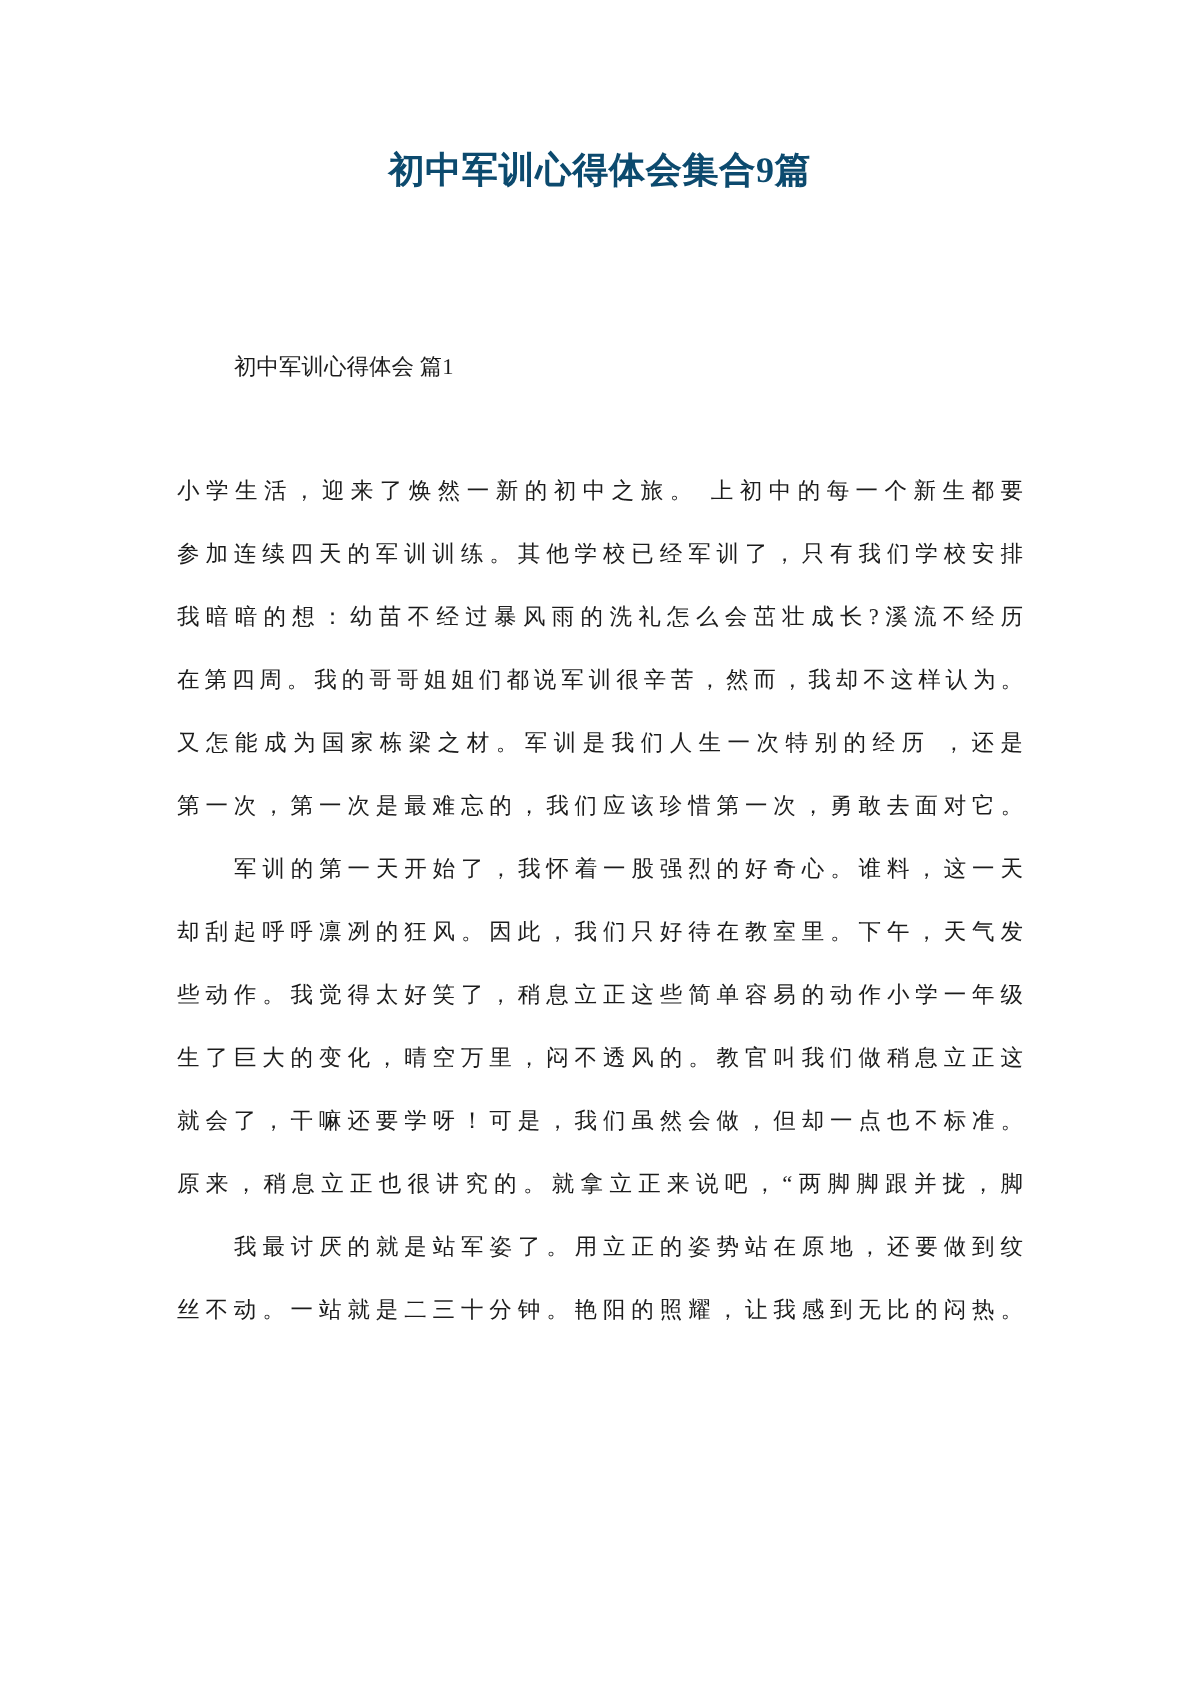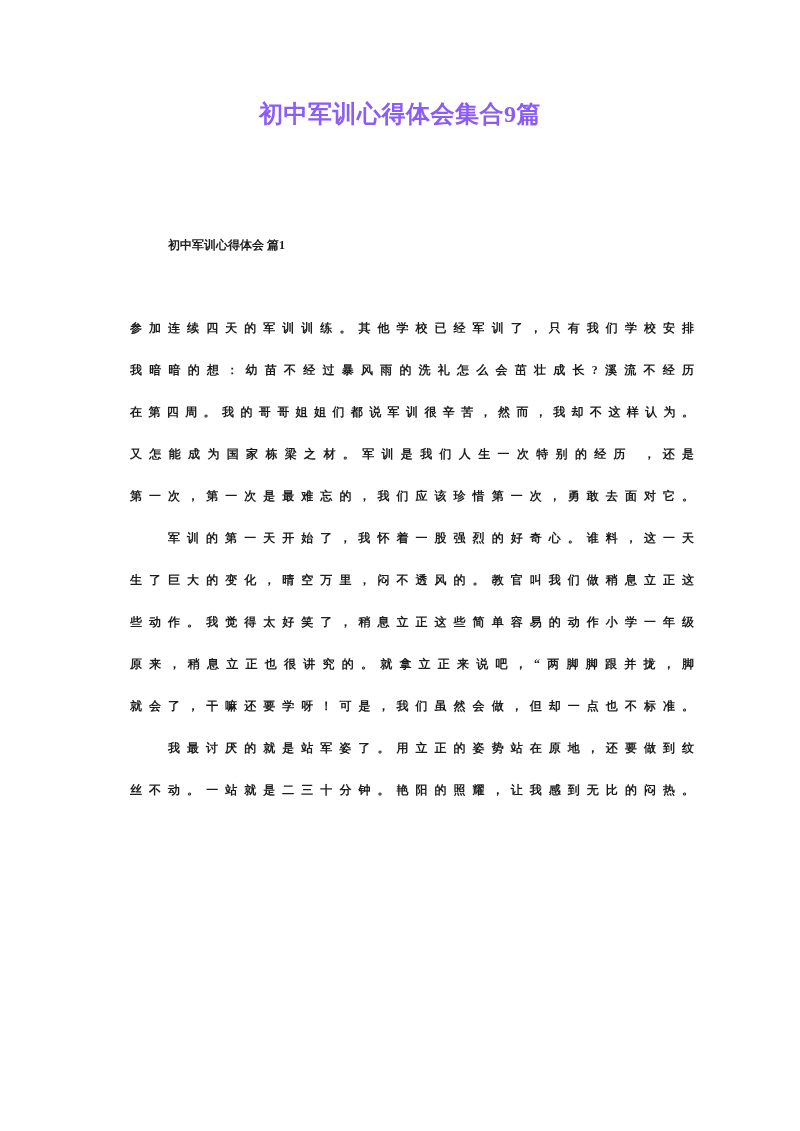--- a/index.html
+++ b/index.html
@@ -15,30 +15,29 @@
   .doc-title {
     position: absolute;
     top: 98px;
     left: 0;
     width: 100%;
     margin: 0;
     text-align: center;
     font-size: 24px;
     line-height: 32px;
     font-weight: bold;
-    color: #8b5cf6;
+    color: #0c4a6e;
     letter-spacing: 0.5px;
   }
   .content {
     position: absolute;
     top: 224px;
-    left: 130px;
+    left: 118px;
     width: 564px;
-    font-size: 12px;
-    font-weight: bold;
+    font-size: 15px;
   }
   .section-heading {
     line-height: 42px;
     height: 42px;
     text-indent: 38px;
     white-space: nowrap;
   }
   .spacer { height: 41px; }
   .line {
     line-height: 42px;
@@ -55,27 +54,29 @@
 </head>
 <body>
 
 <div class="page">
   <h1 class="doc-title">初中军训心得体会集合9篇</h1>
 
   <div class="content">
     <div class="section-heading">初中军训心得体会 篇1</div>
     <div class="spacer"></div>
     <div id="lines">
+        <div class="line j">小学生活，迎来了焕然一新的初中之旅。 上初中的每一个新生都要</div>
         <div class="line j">参加连续四天的军训训练。其他学校已经军训了，只有我们学校安排</div>
         <div class="line j">我暗暗的想：幼苗不经过暴风雨的洗礼怎么会茁壮成长?溪流不经历</div>
         <div class="line j">在第四周。我的哥哥姐姐们都说军训很辛苦，然而，我却不这样认为。</div>
         <div class="line j">又怎能成为国家栋梁之材。军训是我们人生一次特别的经历 ，还是</div>
         <div class="line j">第一次，第一次是最难忘的，我们应该珍惜第一次，勇敢去面对它。</div>
         <div class="line j i">军训的第一天开始了，我怀着一股强烈的好奇心。谁料，这一天</div>
+        <div class="line j">却刮起呼呼凛冽的狂风。因此，我们只好待在教室里。下午，天气发</div>
+        <div class="line j">些动作。我觉得太好笑了，稍息立正这些简单容易的动作小学一年级</div>
         <div class="line j">生了巨大的变化，晴空万里，闷不透风的。教官叫我们做稍息立正这</div>
-        <div class="line j">些动作。我觉得太好笑了，稍息立正这些简单容易的动作小学一年级</div>
+        <div class="line j">就会了，干嘛还要学呀！可是，我们虽然会做，但却一点也不标准。</div>
         <div class="line j">原来，稍息立正也很讲究的。就拿立正来说吧，“两脚脚跟并拢，脚</div>
-        <div class="line j">就会了，干嘛还要学呀！可是，我们虽然会做，但却一点也不标准。</div>
         <div class="line j i">我最讨厌的就是站军姿了。用立正的姿势站在原地，还要做到纹</div>
         <div class="line j">丝不动。一站就是二三十分钟。艳阳的照耀，让我感到无比的闷热。</div>
       </div>
   </div>
 </div>
 
 </body></html>

